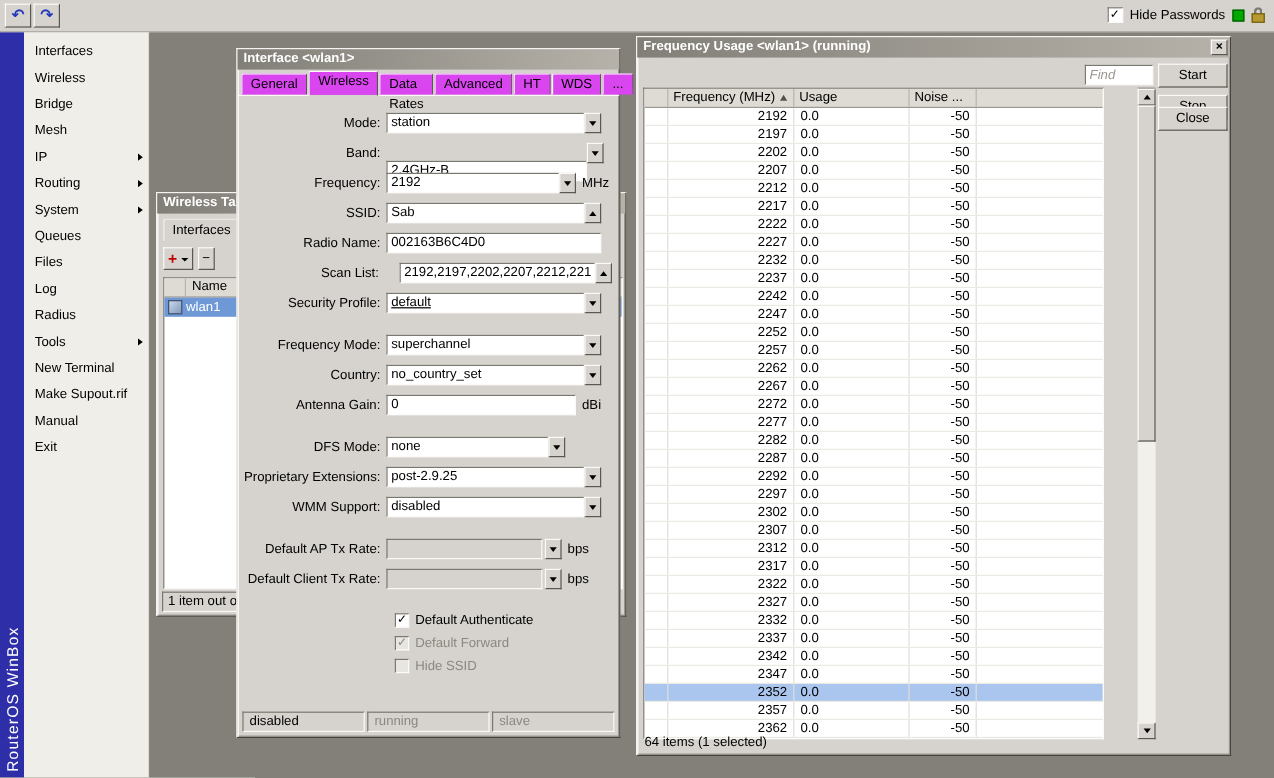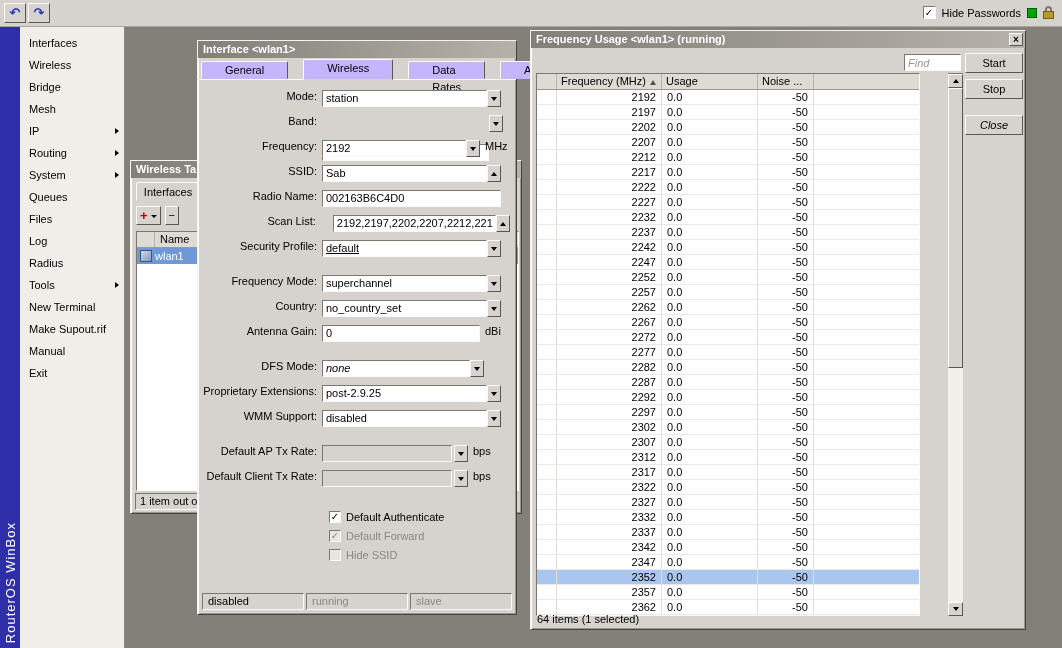--- a/index.html
+++ b/index.html
@@ -64,25 +64,25 @@
   .wt-h1{flex:1;padding:0 5px;line-height:15px}
   .wt-row{display:flex;align-items:center;height:16px;background:#6f99d6;color:#fff;padding-left:3px;gap:3px}
   .wifi-icon{width:12px;height:12px;background:linear-gradient(135deg,#cdd8e8,#8099bb);border:1px solid #41536e}
   .wt-status{position:absolute;left:4px;right:4px;bottom:3px;height:17px;line-height:15px;padding:0 4px;
              border:1px solid;border-color:#7a776f #fbfaf8 #fbfaf8 #7a776f;background:#d6d3ce;
              overflow:hidden;white-space:nowrap}
 
   
   .iface-window{left:197px;top:40px;width:320px;height:575px;z-index:2}
   .tabs{display:flex;align-items:flex-end;height:22px;padding:0 3px;border-bottom:1px solid #fbfaf8}
-  .tab{height:18px;line-height:17px;padding:0 23px;background:#c4b5fd;margin-right:15px;cursor:default;
+  .tab{height:18px;line-height:17px;padding:0 7px;background:#d946ef;margin-right:1px;cursor:default;
        border:1px solid;border-color:#fbfaf8 #5a574f transparent #fbfaf8;border-radius:2px 2px 0 0}
   .tab.active{height:21px;margin-bottom:-1px;border-bottom:1px solid #d6d3ce}
   .iface-form{padding:10px 6px 0 4px}
-  .frow{display:flex;align-items:flex-start;height:25px}
+  .frow{display:flex;align-items:center;height:25px}
   .flabel{width:120px;text-align:right;padding-right:5px;white-space:nowrap}
   .finput{height:17px;line-height:15px;background:#fff;border:1px solid;
           border-color:#7a776f #fbfaf8 #fbfaf8 #7a776f;padding:0 3px;overflow:hidden;white-space:nowrap}
   .finput.disabled{background:#d6d3ce}
   .fbtn{width:14px;height:17px;display:flex;align-items:center;justify-content:center;
         background:#d6d3ce;border:1px solid;border-color:#fbfaf8 #5a574f #5a574f #fbfaf8}
   .tri-down{width:0;height:0;border-top:4px solid #000;border-left:3px solid transparent;border-right:3px solid transparent}
   .tri-up{width:0;height:0;border-bottom:4px solid #000;border-left:3px solid transparent;border-right:3px solid transparent}
   .fsuffix{margin-left:5px}
   .fspacer{height:10px}
@@ -271,21 +271,21 @@
         </div>
       </div>
       <div class="frow">
         <div class="flabel">Antenna Gain:</div>
         <div class="finput" style="width: 158px;">0</div>
         <span class="fsuffix">dBi</span>
       </div>
       <div class="fspacer"></div>
       <div class="frow">
         <div class="flabel">DFS Mode:</div>
-        <div class="finput" style="width: 148px; font-style: italic;">none</div>
+        <div class="finput" style="width: 135px;">none</div>
         <div class="fbtn">
           <span class="tri-down"></span>
         </div>
       </div>
       <div class="frow">
         <div class="flabel">Proprietary Extensions:</div>
         <div class="finput" style="width: 165px;">post-2.9.25</div>
         <div class="fbtn">
           <span class="tri-down"></span>
         </div>
@@ -603,14 +603,14 @@
         <span class="tri-up"></span>
       </div>
     <div class="sb-thumb"></div>
     <div class="sb-btn sb-down">
         <span class="tri-down"></span>
       </div>
   </div>
   <div class="freq-status">64 items (1 selected)</div>
 <div class="side-btn" style="top: 22px;">Start</div>
     <div class="side-btn" style="top: 48px;">Stop</div>
-    <div class="side-btn" style="top: 84px; font-style: italic;">Close</div>
+    <div class="side-btn" style="top: 58px;">Close</div>
   </div>
 
 </body></html>

